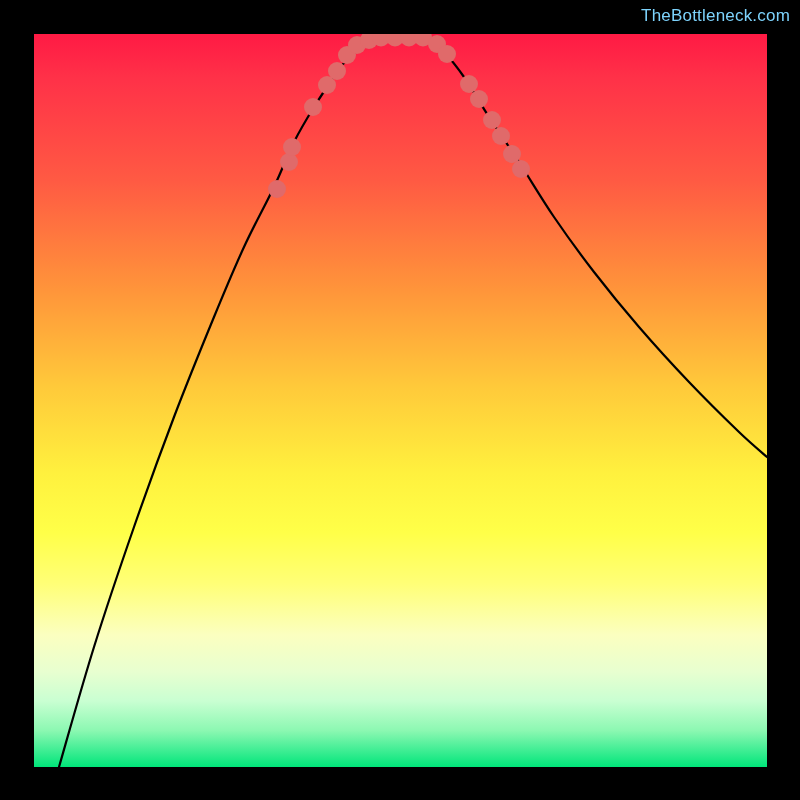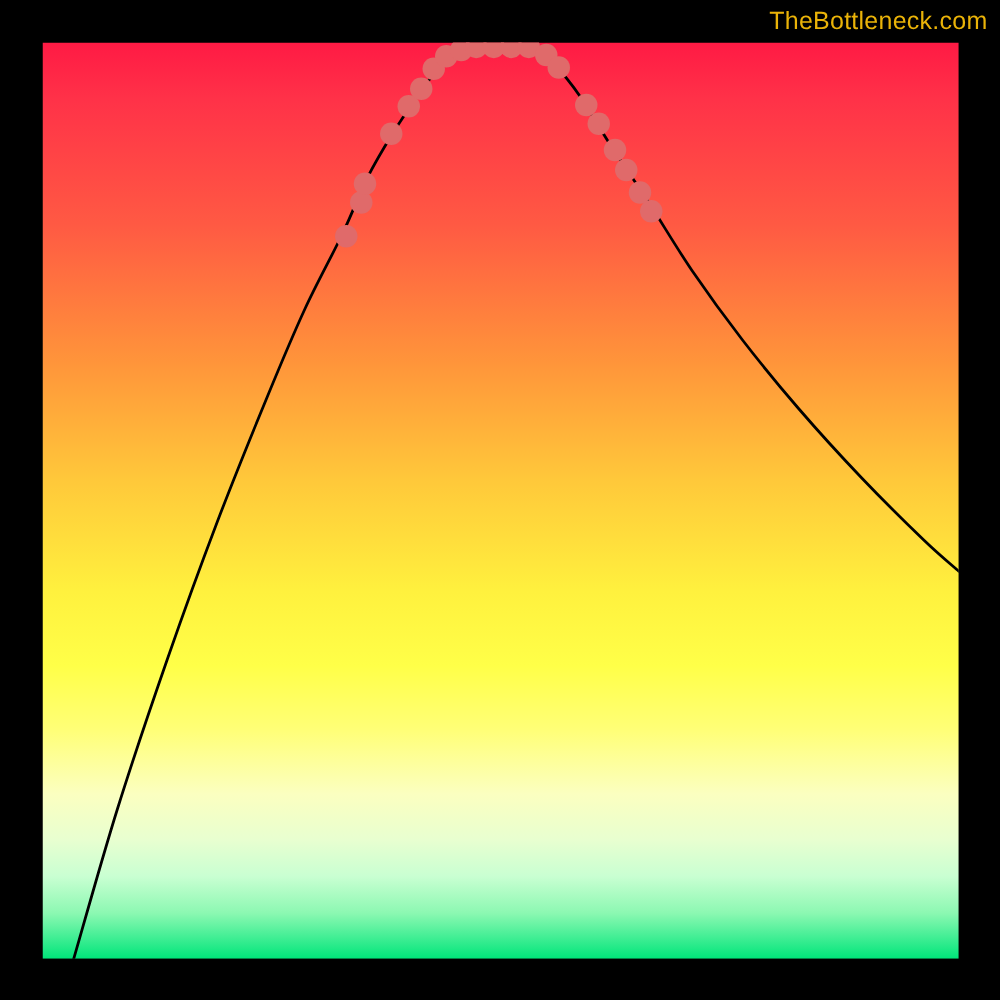--- a/index.html
+++ b/index.html
@@ -39,22 +39,22 @@
       #e8ffd0 87%,
       #c9ffd2 91%,
       #8cf8b2 95%,
       #00e57a 100%
     );
   }
   .watermark {
     position: absolute;
     top: 6px;
     right: 10px;
-    color: #eab308;
-    font-size: 20px;
+    color: #7dd3fc;
+    font-size: 17px;
     font-weight: 500;
     letter-spacing: 0.2px;
   }
   svg.plot {
     position: absolute;
     left: 0;
     top: 0;
     width: 100%;
     height: 100%;
     overflow: visible;

